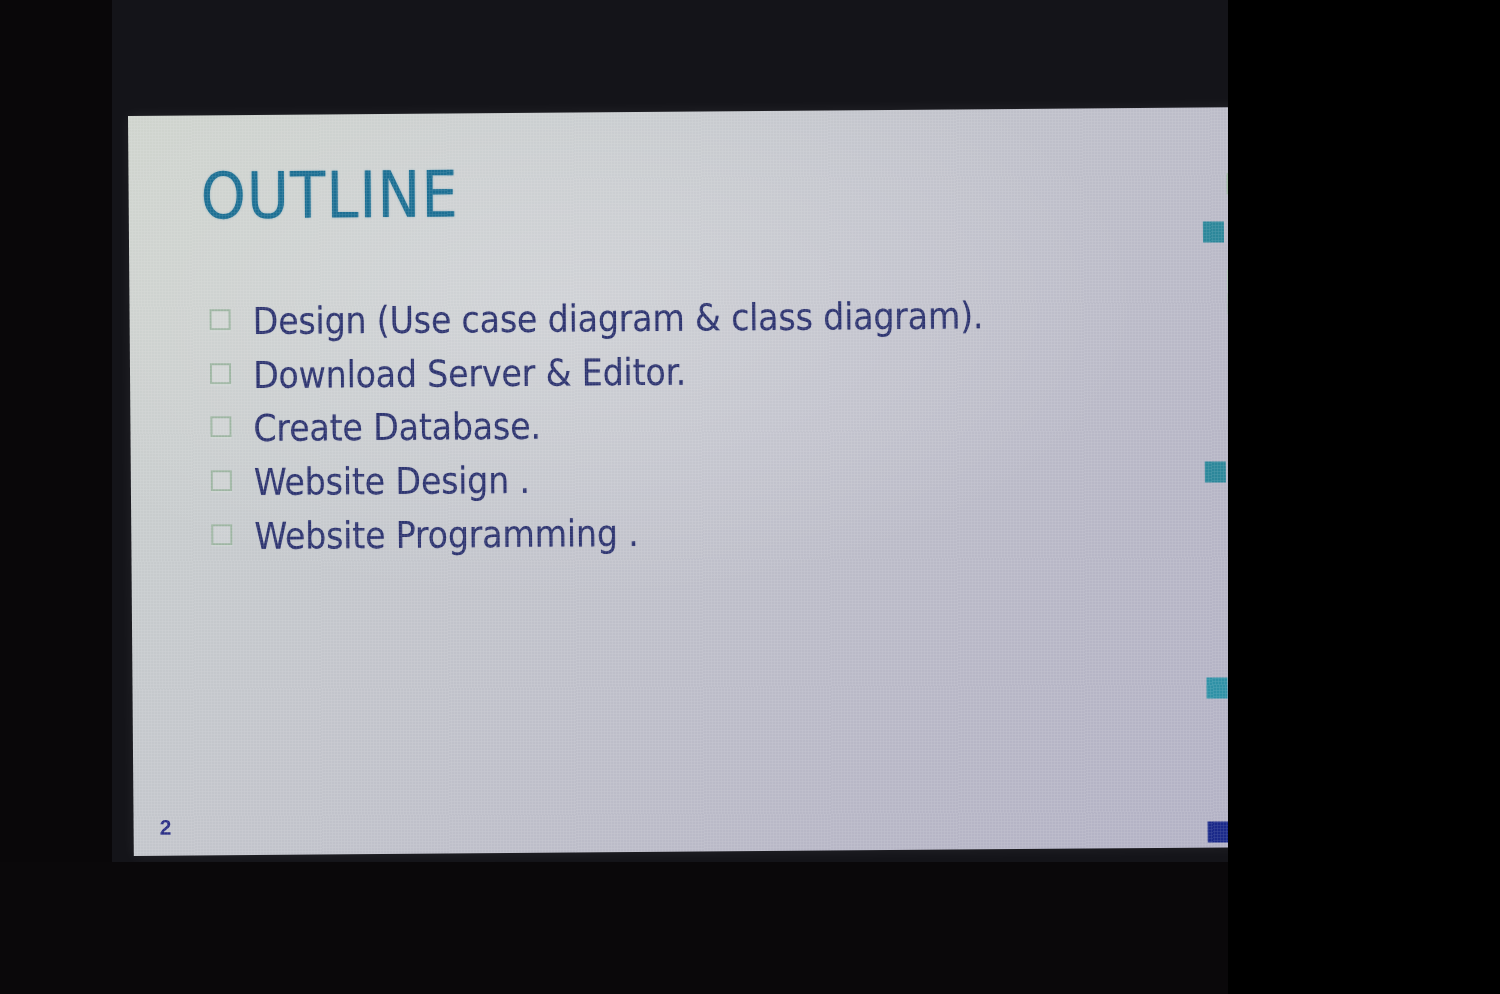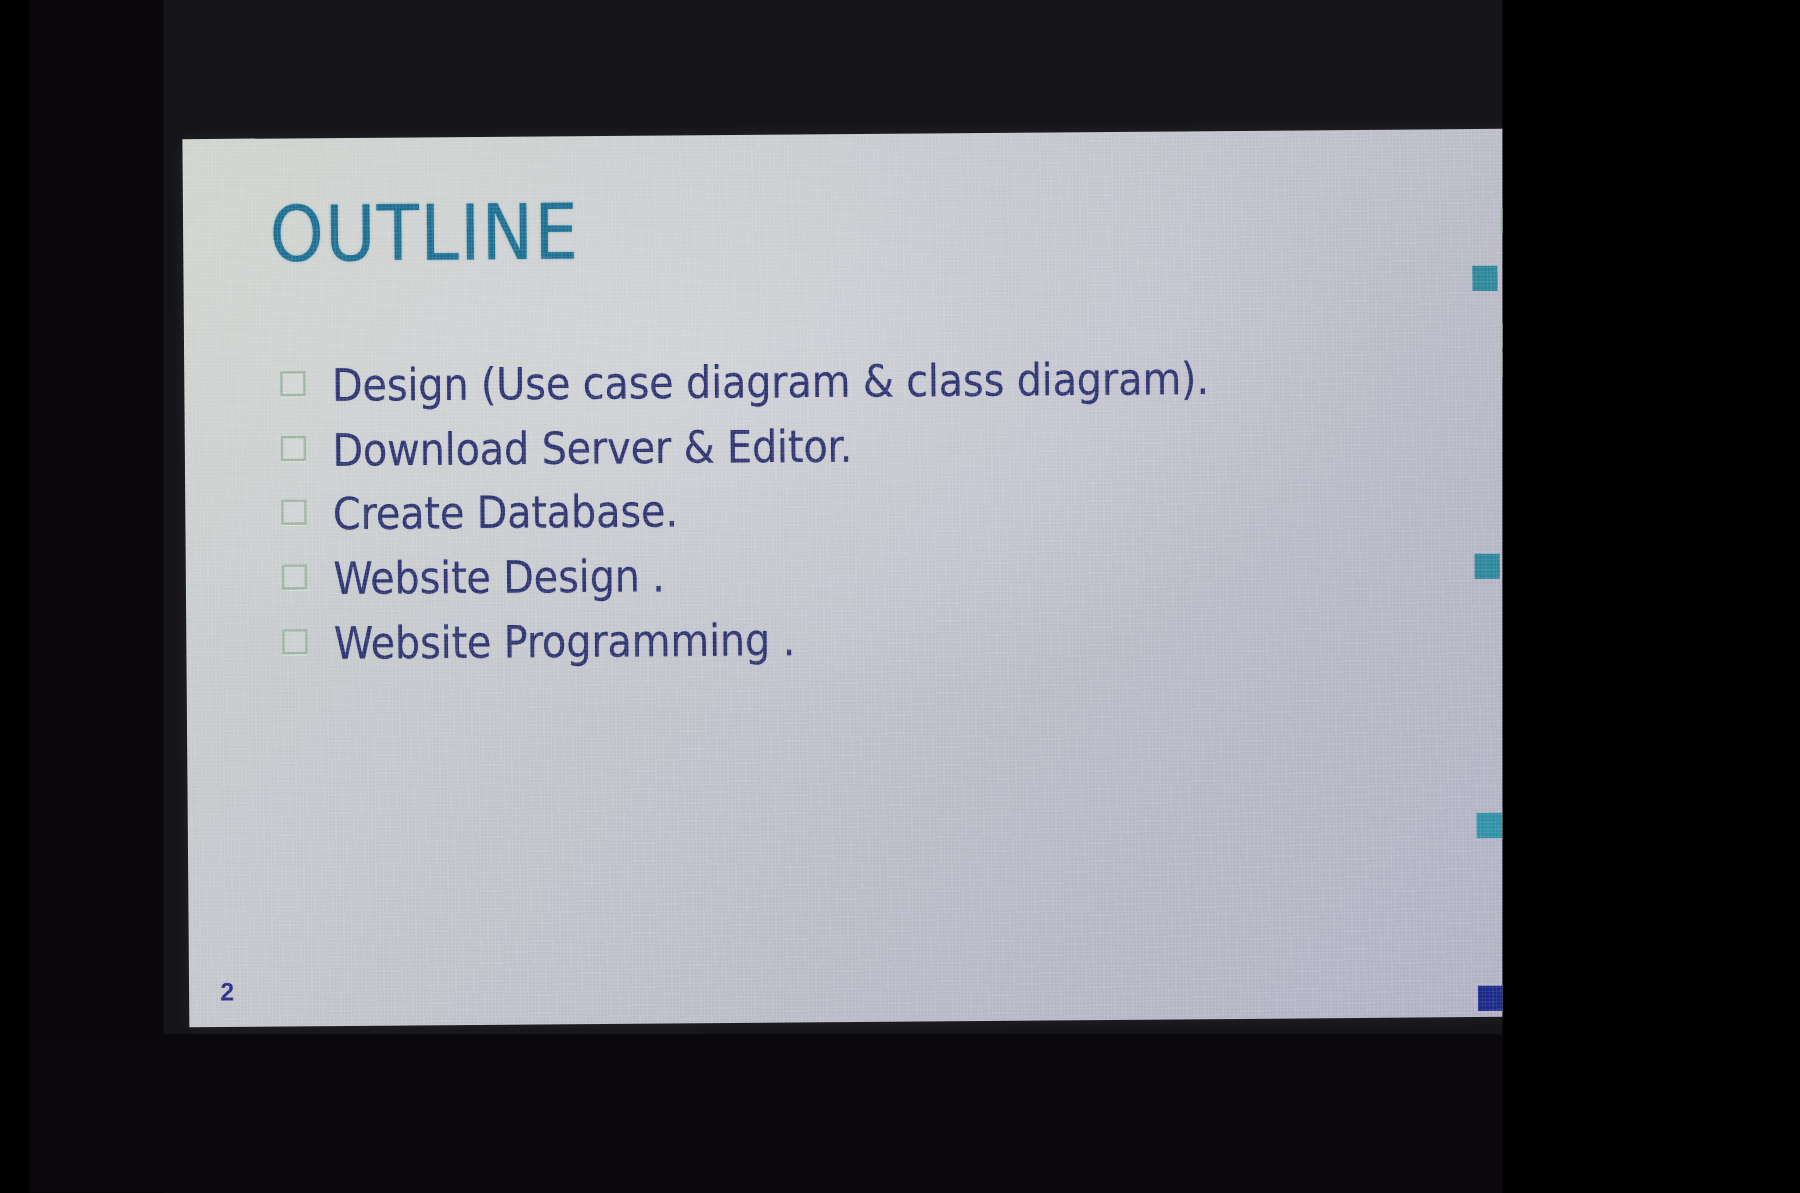--- a/index.html
+++ b/index.html
@@ -1,18 +1,18 @@
 <!DOCTYPE html>
 <html><head>
 <meta charset="utf-8">
 <style>
   html,body{margin:0;padding:0;background:#000;}
   body{width:1500px;height:994px;overflow:hidden;font-family:"Liberation Sans",sans-serif;}
 
-  #stage{position:relative;width:1228px;height:994px;background:#060406;overflow:hidden;margin-left:24px;}
+  #stage{position:relative;width:1228px;height:994px;background:#060406;overflow:hidden;}
 
   
   .wall-left{position:absolute;left:0;top:0;width:112px;height:994px;background:#090709;}
   .screen-surround{position:absolute;left:112px;top:0;width:1284px;height:994px;
       background:#141419;}
   .wall-right{position:absolute;left:1396px;top:0;width:104px;height:994px;background:#070507;}
   .wall-bottom{position:absolute;left:0;top:862px;width:1500px;height:132px;background:#0a080a;}
 
   
   #slide-wrap{position:absolute;left:128px;top:116px;width:1266px;height:740px;

